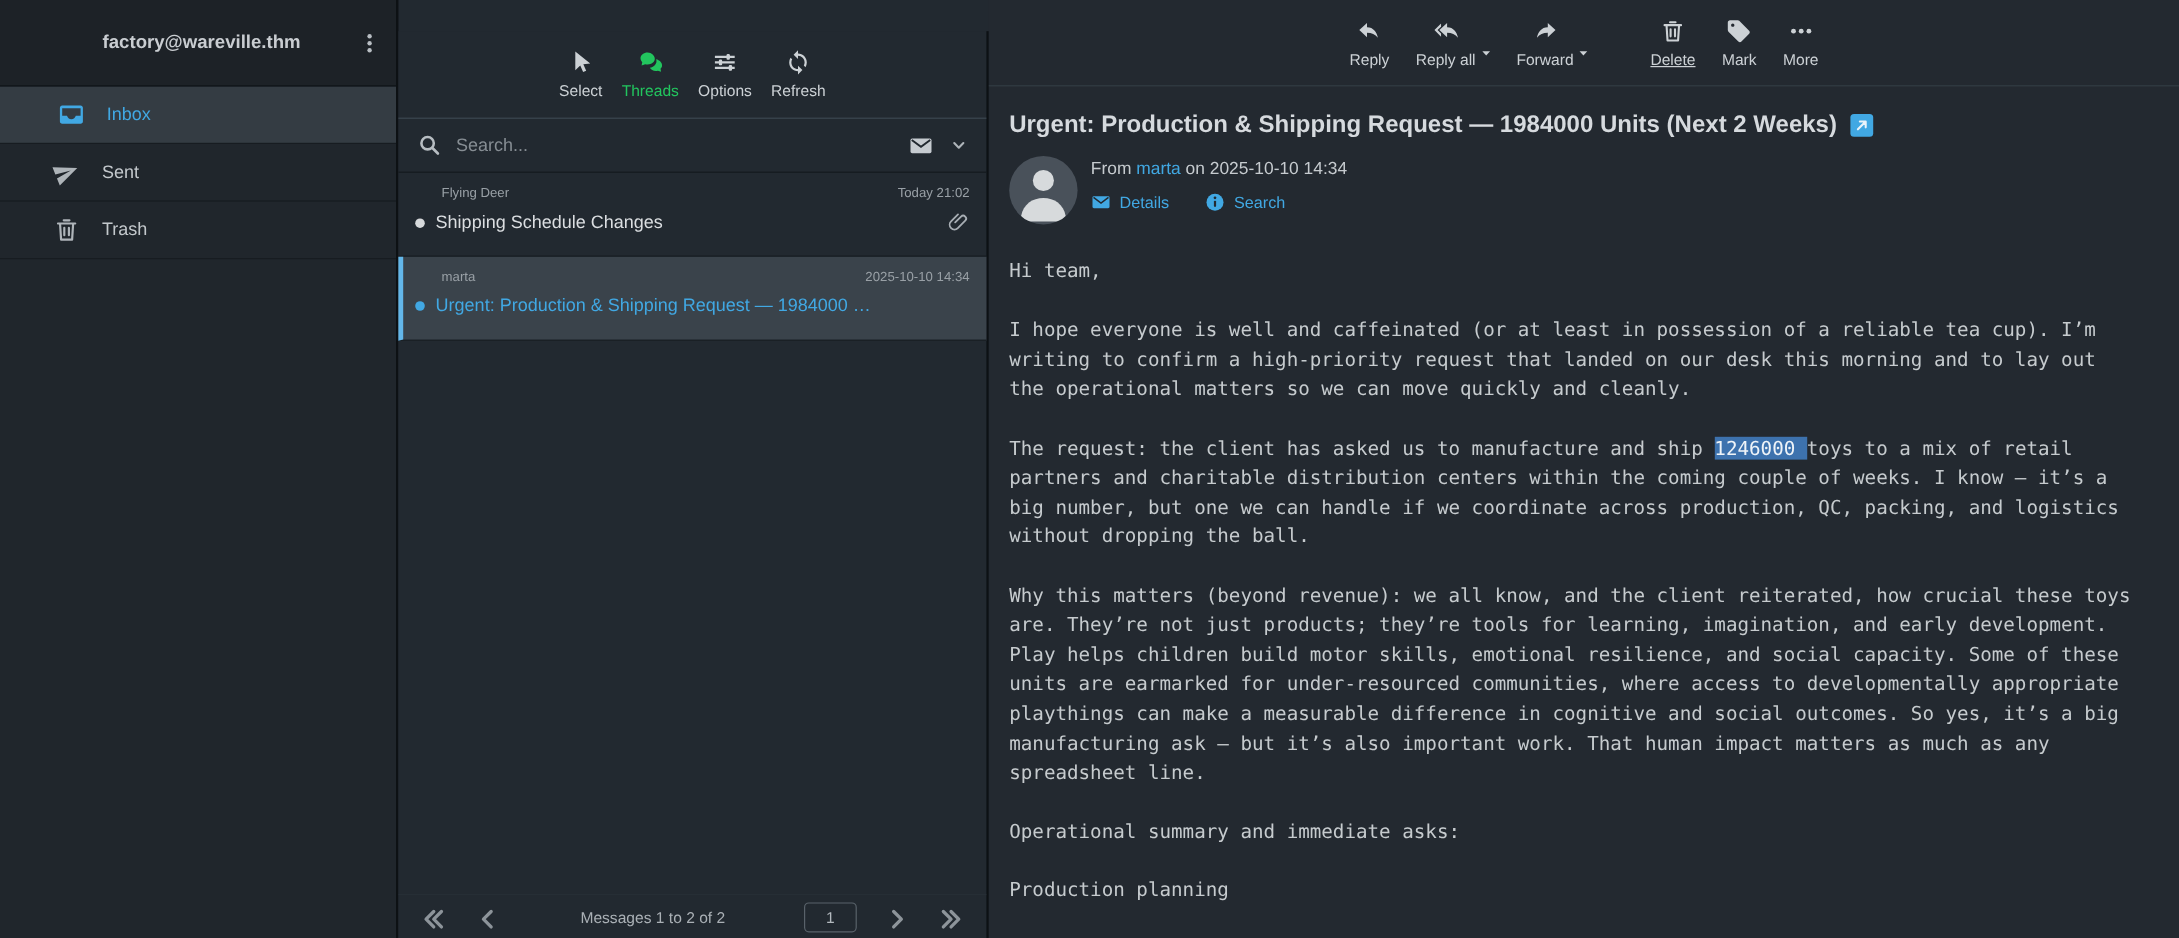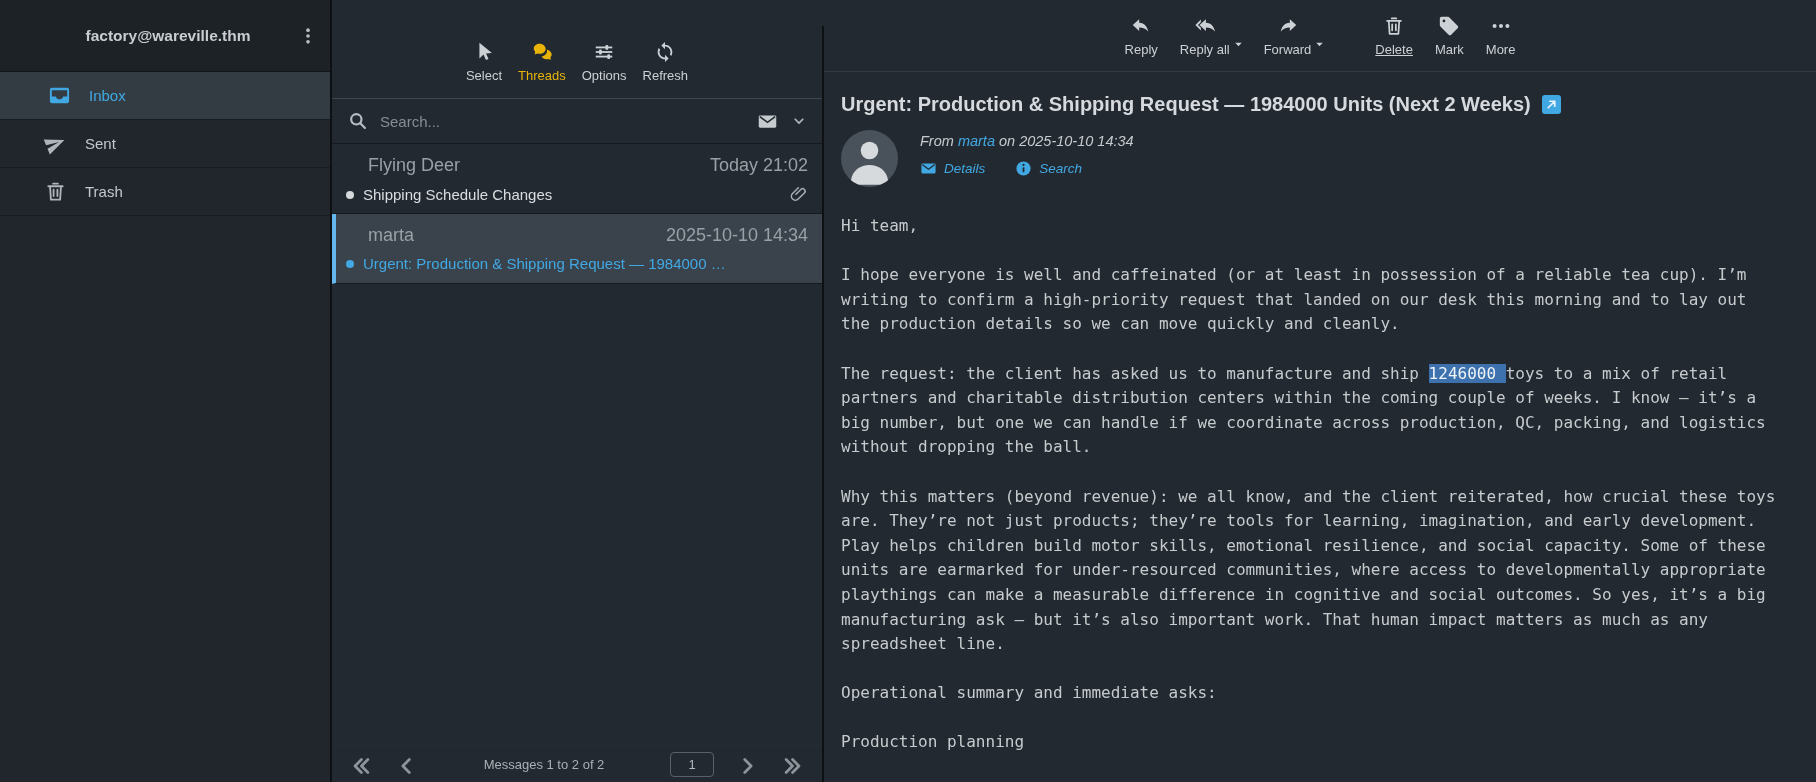--- a/index.html
+++ b/index.html
@@ -19,34 +19,34 @@
   .folder { height:48px; display:flex; align-items:center; gap:18px; padding-left:44px; border-bottom:1px solid #171c21; color:#c3c8cc; font-size:15px; cursor:pointer; }
   .folder .f-ic { width:23px; height:23px; color:#aeb4b9; }
   .folder.selected { background:#343c43; color:var(--accent,#41a8e3);padding-left:48px; }
   .folder.selected .f-ic { color:var(--accent,#41a8e3); }
 
   
   .mailbox { width:492px; flex:0 0 492px; border-right:2px solid #0d1114; display:flex; flex-direction:column; background:#222930;margin-top:26px; }
   .toolbar { height:72px; flex:0 0 72px; display:flex; align-items:center; justify-content:center; gap:16px; }
   .tb-btn { display:flex; flex-direction:column; align-items:center; gap:5px; color:#ccd1d5; font-size:13px; cursor:pointer; position:relative; }
   .tb-btn .ic { width:22px; height:22px; }
-  .tb-btn.disabled { color:#eab308; cursor:default; }
+  .tb-btn.disabled { color:#22c55e; cursor:default; }
   .caret { position:absolute; right:-14px; top:24px; width:11px; height:11px; color:#ccd1d5; cursor:pointer; }
   .has-caret { margin-right:12px; }
 
   .search-row { height:46px; flex:0 0 46px; border-top:1px solid #3c4751; border-bottom:1px solid #151a1e; display:flex; align-items:center; padding:0 16px; gap:12px; }
   .search-row .ic-search { width:20px; height:20px; color:#b7bdc2; flex:0 0 auto; }
   .search-input { flex:1; background:transparent; border:none; outline:none; color:#cfd4d8; font-size:15px; font-family:"Liberation Sans", sans-serif; }
   .search-input::placeholder { color:#868d93; }
   .scope-ic { width:21px; height:21px; color:#c6cbd0; cursor:pointer; flex:0 0 auto; }
   .scope-caret { width:14px; height:14px; color:#aeb4b9; cursor:pointer; flex:0 0 auto; margin-left:2px; }
 
   .msg-list { display:flex; flex-direction:column; }
   .msg-row { height:70px; padding:11px 14px 0 14px; border-bottom:1px solid #151a1e; cursor:pointer; }
-  .msg-row .line1 { display:flex; align-items:center; margin-left:22px; font-size:18px; color:#99a0a6; }
+  .msg-row .line1 { display:flex; align-items:center; margin-left:22px; font-size:11px; color:#99a0a6; }
   .msg-row .sender { flex:1; }
   .msg-row .line2 { display:flex; align-items:center; gap:9px; margin-top:9px; font-size:15px; }
   .dot { width:8px; height:8px; border-radius:50%; background:#d6d9db; flex:0 0 auto; }
   .msg-row .subj { flex:1; white-space:nowrap; overflow:hidden; color:#dbdee1; }
   .clip { width:19px; height:19px; color:#a7adb3; flex:0 0 auto; }
   .msg-row.selected { background:#3a434b; border-left:4px solid #63b7ea; padding-left:10px; }
   .msg-row.selected .subj { color:var(--accent,#41a8e3); }
   .msg-row.selected .dot { background:var(--accent,#41a8e3); }
 
   .list-spacer { flex:1; }
@@ -59,21 +59,21 @@
 
   
   .reader { flex:1; display:flex; flex-direction:column; background:#232930; min-width:0; }
   .rd-toolbar { height:72px; flex:0 0 72px; display:flex; align-items:center; justify-content:center; gap:22px; border-bottom:1px solid #323c44; }
   .gap-left { margin-left:30px;text-decoration:underline; }
   .rd-content { flex:1; padding:21px 26px 0 17px; overflow:hidden; }
   .subject-row { display:flex; align-items:center; gap:11px; }
   .subject { font-size:20px; font-weight:bold; color:#d6dade; }
   .extlink { width:19px; height:19px; border-radius:3px; background:var(--accent,#2d9ee2); display:flex; align-items:center; justify-content:center; cursor:pointer; flex:0 0 auto; }
   .extlink svg { width:13px; height:13px; color:#eaf3fa; }
-  .msg-header { display:flex; gap:22px; margin-top:14px;font-style:italic; }
+  .msg-header { display:flex; gap:11px; margin-top:14px; }
   .avatar { width:57px; height:57px; border-radius:50%; background:#49515a; overflow:hidden; position:relative; flex:0 0 auto; }
   .avatar svg { width:57px; height:57px; color:#d7dadc; }
   .hdr-col { padding-top:3px; }
   .from-line { font-size:14.5px; color:#c6cbcf; }
   .from-line .lnk { color:var(--accent,#41a8e3); cursor:pointer; }
   .links-row { display:flex; gap:30px; margin-top:11px;text-align:center; }
   .hdr-link { display:flex; align-items:center; gap:7px; color:var(--accent,#41a8e3); font-size:13.5px; cursor:pointer; }
   .hdr-link .ic { width:17px; height:17px; }
 
   .mail-body { margin-top:27px; font-family:"DejaVu Sans Mono", monospace; font-size:16px; line-height:24.6px; color:#c6cbce; user-select:text; }
@@ -355,21 +355,21 @@
             </span>
           </div>
         </div>
       </div>
 
       <div class="mail-body">
           <div class="body-line">Hi team,</div>
           <div class="body-line">&nbsp;</div>
           <div class="body-line">I hope everyone is well and caffeinated (or at least in possession of a reliable tea cup). I’m</div>
           <div class="body-line">writing to confirm a high-priority request that landed on our desk this morning and to lay out</div>
-          <div class="body-line">the production details so we can move quickly and cleanly.</div>
+          <div class="body-line">the operational matters so we can move quickly and cleanly.</div>
           <div class="body-line">&nbsp;</div>
           <div class="body-line">The request: the client has asked us to manufacture and ship <span class="hl">1246000 </span>toys to a mix of retail</div>
           <div class="body-line">partners and charitable distribution centers within the coming couple of weeks. I know — it’s a</div>
           <div class="body-line">big number, but one we can handle if we coordinate across production, QC, packing, and logistics</div>
           <div class="body-line">without dropping the ball.</div>
           <div class="body-line">&nbsp;</div>
           <div class="body-line">Why this matters (beyond revenue): we all know, and the client reiterated, how crucial these toys</div>
           <div class="body-line">are. They’re not just products; they’re tools for learning, imagination, and early development.</div>
           <div class="body-line">Play helps children build motor skills, emotional resilience, and social capacity. Some of these</div>
           <div class="body-line">units are earmarked for under-resourced communities, where access to developmentally appropriate</div>

